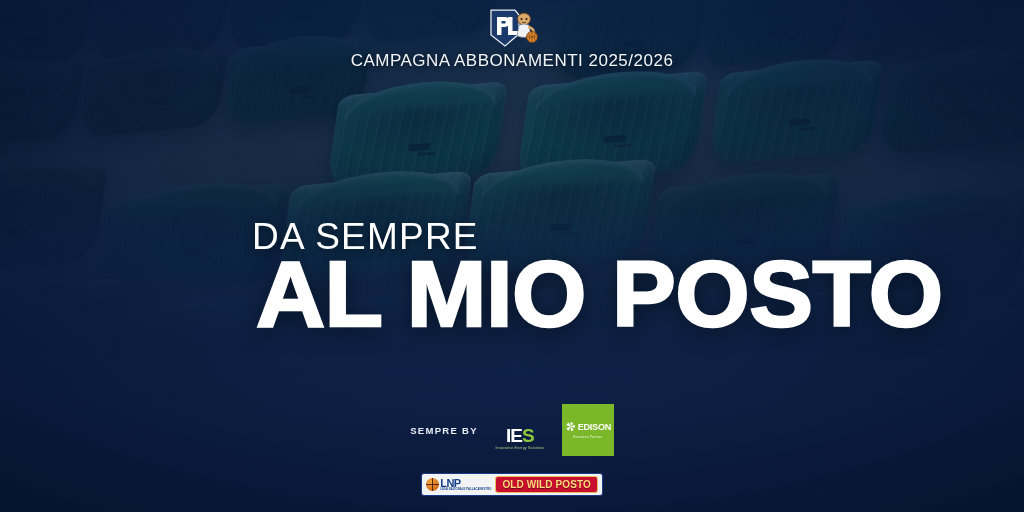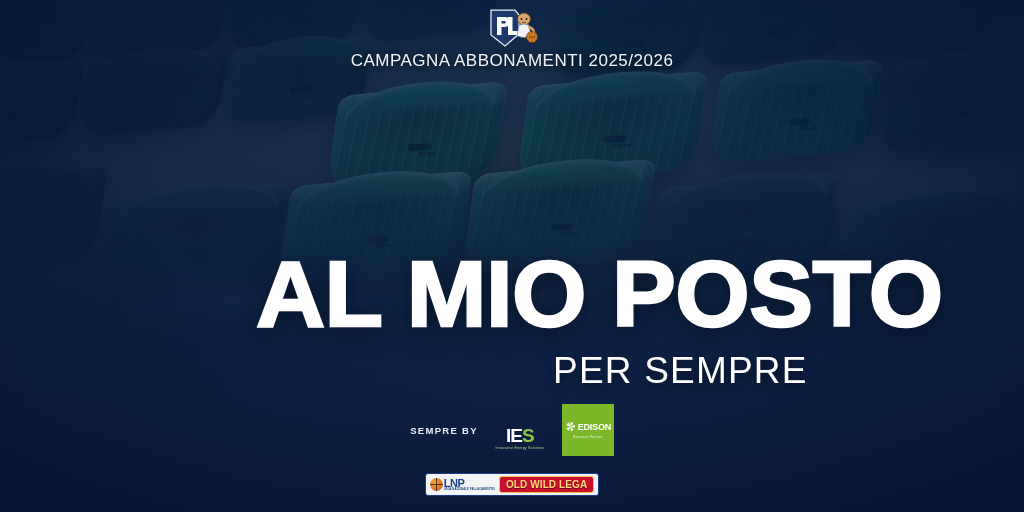--- a/index.html
+++ b/index.html
@@ -252,24 +252,24 @@
       <path d="M70 38 q10 -4 20 0 l4 22 q-14 6 -28 0 z" fill="#f0f2f6" stroke="#5a6a80" stroke-width="1.2"></path>
 
       <path d="M90 42 q12 4 10 16" stroke="#d9a86a" stroke-width="5" fill="none" stroke-linecap="round"></path>
 
       <circle cx="96" cy="62" r="11" fill="#e08b2e" stroke="#6b3a10" stroke-width="1.6"></circle>
       <path d="M85 62 h22 M96 51 v22 M88 54 q8 8 0 16 M104 54 q-8 8 0 16" stroke="#6b3a10" stroke-width="1.3" fill="none"></path>
     </svg>
 
     <div class="campaign">CAMPAGNA ABBONAMENTI 2025/2026</div>
 
+    <div class="kicker-top">DA SEMPRE</div>
 
     <div class="headline">AL MIO POSTO</div>
 
-    <div class="kicker-bot">PER SEMPRE</div>
 
     <div class="sponsor-row">
 
       <div class="powered">SEMPRE BY</div>
 
       <div class="ies">
         <div class="ies-mark"><span>IE</span><span class="g">S</span></div>
         <div class="ies-sub">Innovative Energy Solutions</div>
       </div>
 
@@ -292,18 +292,18 @@
 
     <div class="footer-row">
       <div class="footer-plate">
         <div class="lnp">
           <div class="lnp-ball"></div>
           <div class="lnp-txt">
             <span class="lnp-main">LNP</span>
             <span class="lnp-sub">LEGA NAZIONALE PALLACANESTRO</span>
           </div>
         </div>
-        <div class="oww">OLD WILD LEGA</div>
+        <div class="oww">OLD WILD POSTO</div>
       </div>
     </div>
 
   </div>
 </div>
 
 </body></html>

